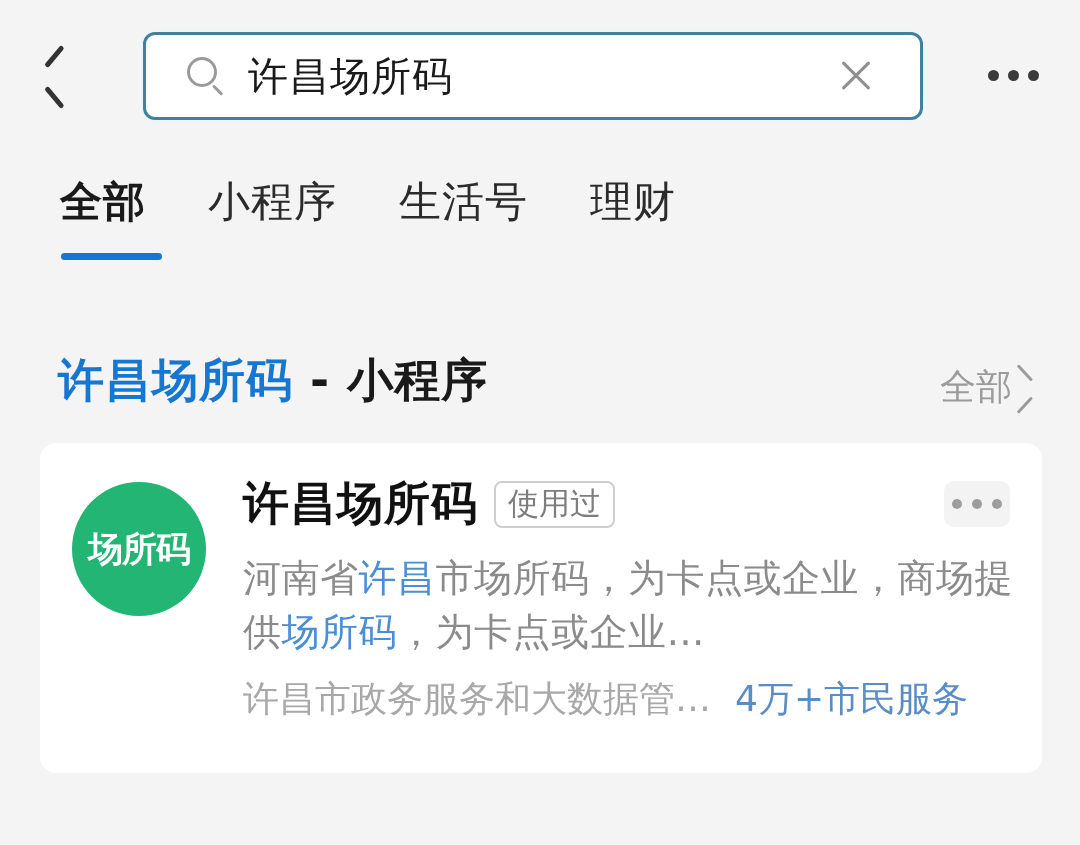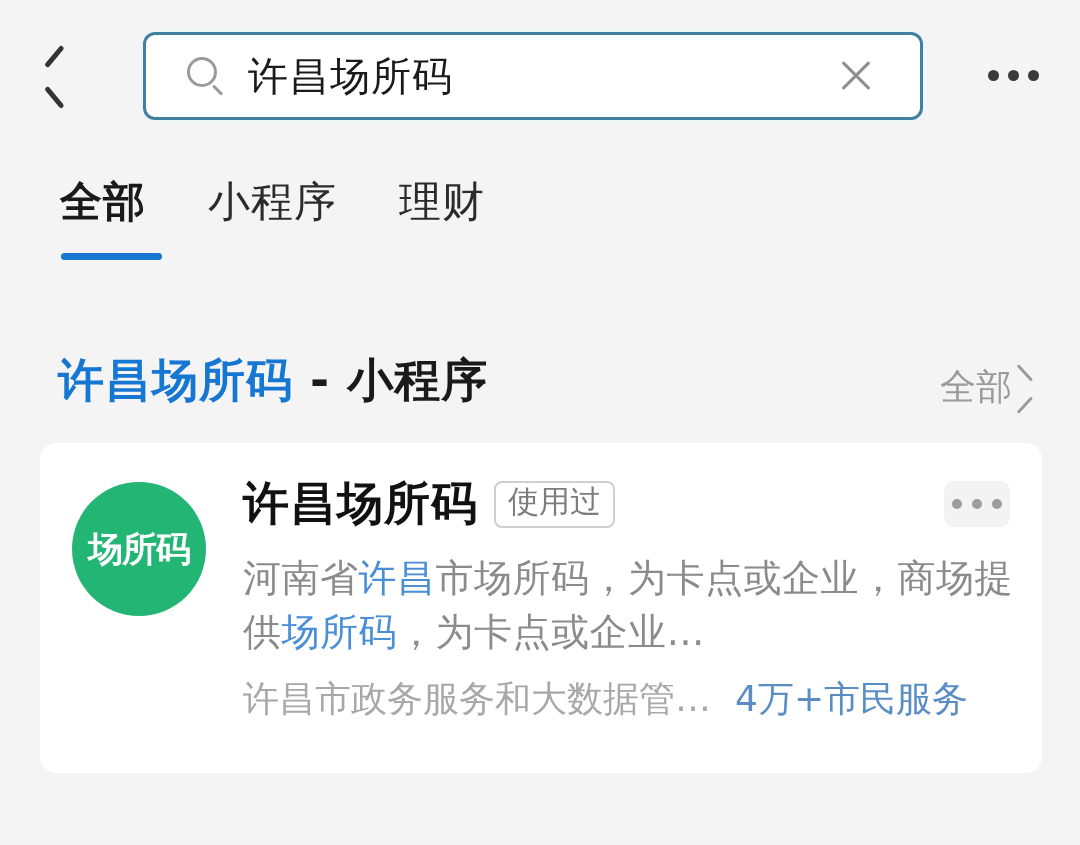--- a/index.html
+++ b/index.html
@@ -272,21 +272,21 @@
   }
   .used-badge {
     margin-left: 16px;
     border: 2px solid #cfcfcf;
     border-radius: 8px;
     padding: 5px 12px 7px 12px;
     font-size: 31px;
     color: #7d7d7d;
     line-height: 1;
     white-space: nowrap;
-    font-family: Liberation Mono, monospace;
+    font-family: Liberation Sans, sans-serif;
   }
   .card-more {
     margin-left: auto;
     width: 66px;
     height: 46px;
     background: #f3f3f3;
     border-radius: 10px;
     display: flex;
     align-items: center;
     justify-content: center;
@@ -366,20 +366,23 @@
 
   <div class="tab active">
     <div class="tab-label">全部</div>
     <div class="tab-underline"></div>
   </div>
 
   <div class="tab">
     <div class="tab-label">小程序</div>
   </div>
 
+  <div class="tab">
+    <div class="tab-label">生活号</div>
+  </div>
 
   <div class="tab">
     <div class="tab-label">理财</div>
   </div>
 
 </div>
 
 <div class="section-head">
   <div class="section-title">
     <span class="kw">许昌场所码</span><span class="sep"> - </span><span class="sub">小程序</span>

